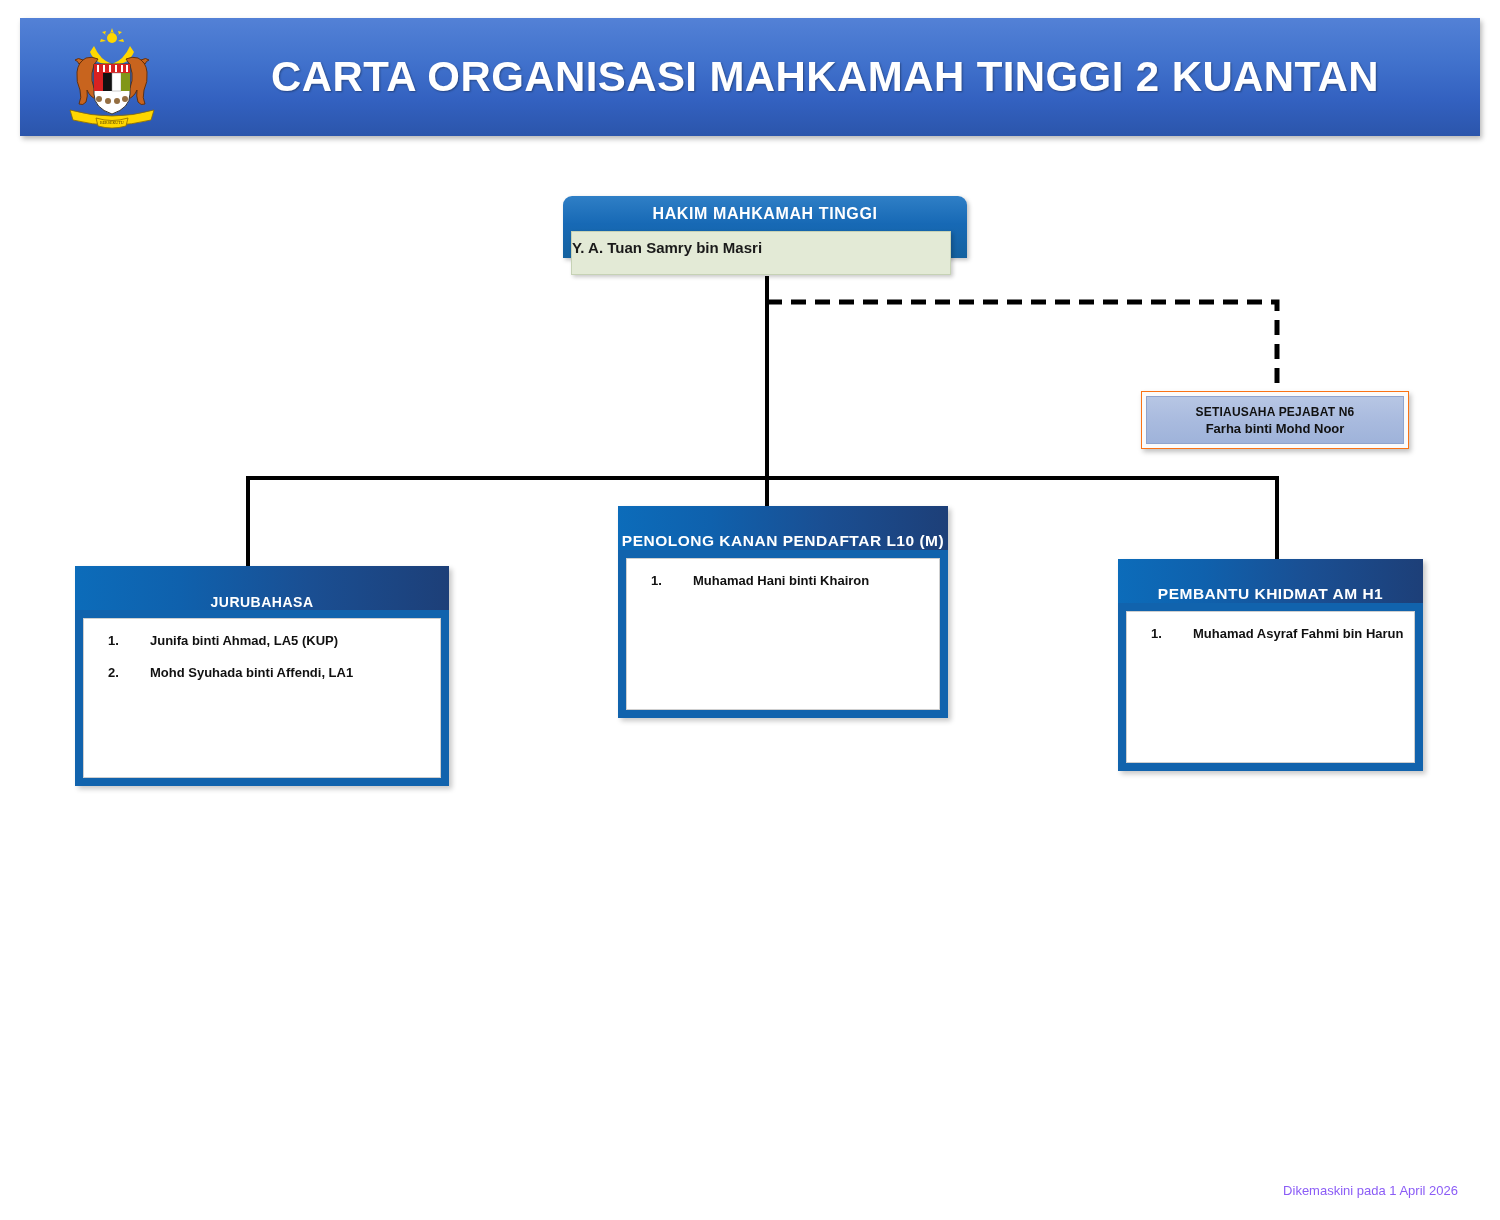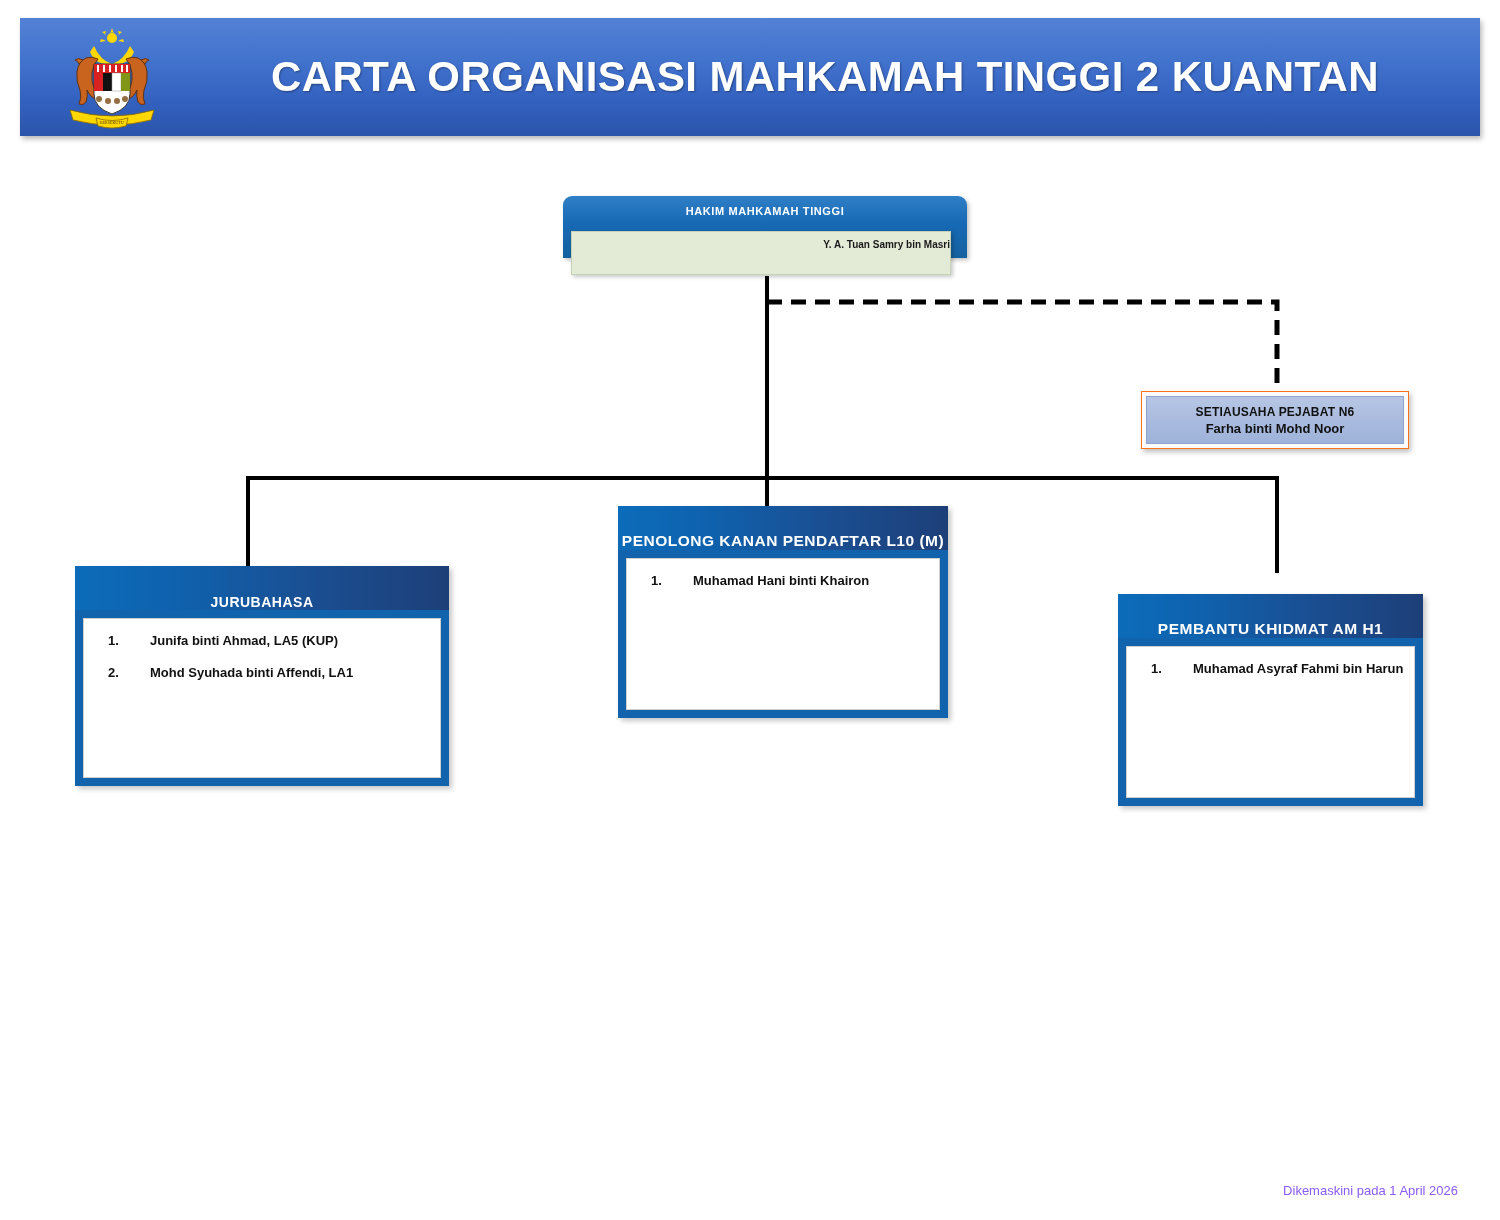--- a/index.html
+++ b/index.html
@@ -75,40 +75,40 @@
     height: 62px;
     background: linear-gradient(to bottom, #2f7fc6 0%, #1769b5 45%, #14619f 100%);
     border-radius: 9px 9px 0 0;
     box-shadow: 2px 2px 4px rgba(0,0,0,0.25);
   }
   #node-hakim .hdr span {
     position: absolute;
     left: 0; right: 0; top: 9px;
     text-align: center;
     color: #ffffff;
-    font-size: 11px;
+    font-size: 16px;
     font-weight: bold;
     letter-spacing: 0.6px;
   }
   #node-hakim .body {
     position: absolute;
     left: 8px;
     top: 35px;
     width: 378px;
     height: 42px;
     background: #e3ead6;
     border: 1px solid #c6d2b5;
     box-shadow: 2px 2px 4px rgba(0,0,0,0.22);
   }
   #node-hakim .body span {
     position: absolute;
     left: 0; right: 0; top: 7px;
-    text-align: right;
+    text-align: left;
     color: #1a1a1a;
-    font-size: 10px;
+    font-size: 15px;
     font-weight: bold;
   }
 
   
   #node-setiausaha {
     position: absolute;
     left: 1141px;
     top: 391px;
     width: 268px;
     height: 58px;
@@ -192,21 +192,21 @@
   }
   .unit li .num {
     position: absolute;
     left: 10px;
     top: 0;
   }
 
   
   #node-jurubahasa { left: 75px;   top: 566px;  width: 374px; height: 220px; }
   #node-penolong   { left: 618px;  top: 506px;  width: 330px; height: 212px; }
-  #node-pembantu   { left: 1118px; top: 594px;  width: 305px; height: 212px; }
+  #node-pembantu   { left: 1118px; top: 559px;  width: 305px; height: 212px; }
 
   #node-penolong .uhdr span,
   #node-pembantu .uhdr span { font-size: 15.5px; }
   #node-jurubahasa .uhdr span { font-size: 14px; }
 
   
   #footer-note {
     position: absolute;
     right: 42px;
     bottom: 22px;

